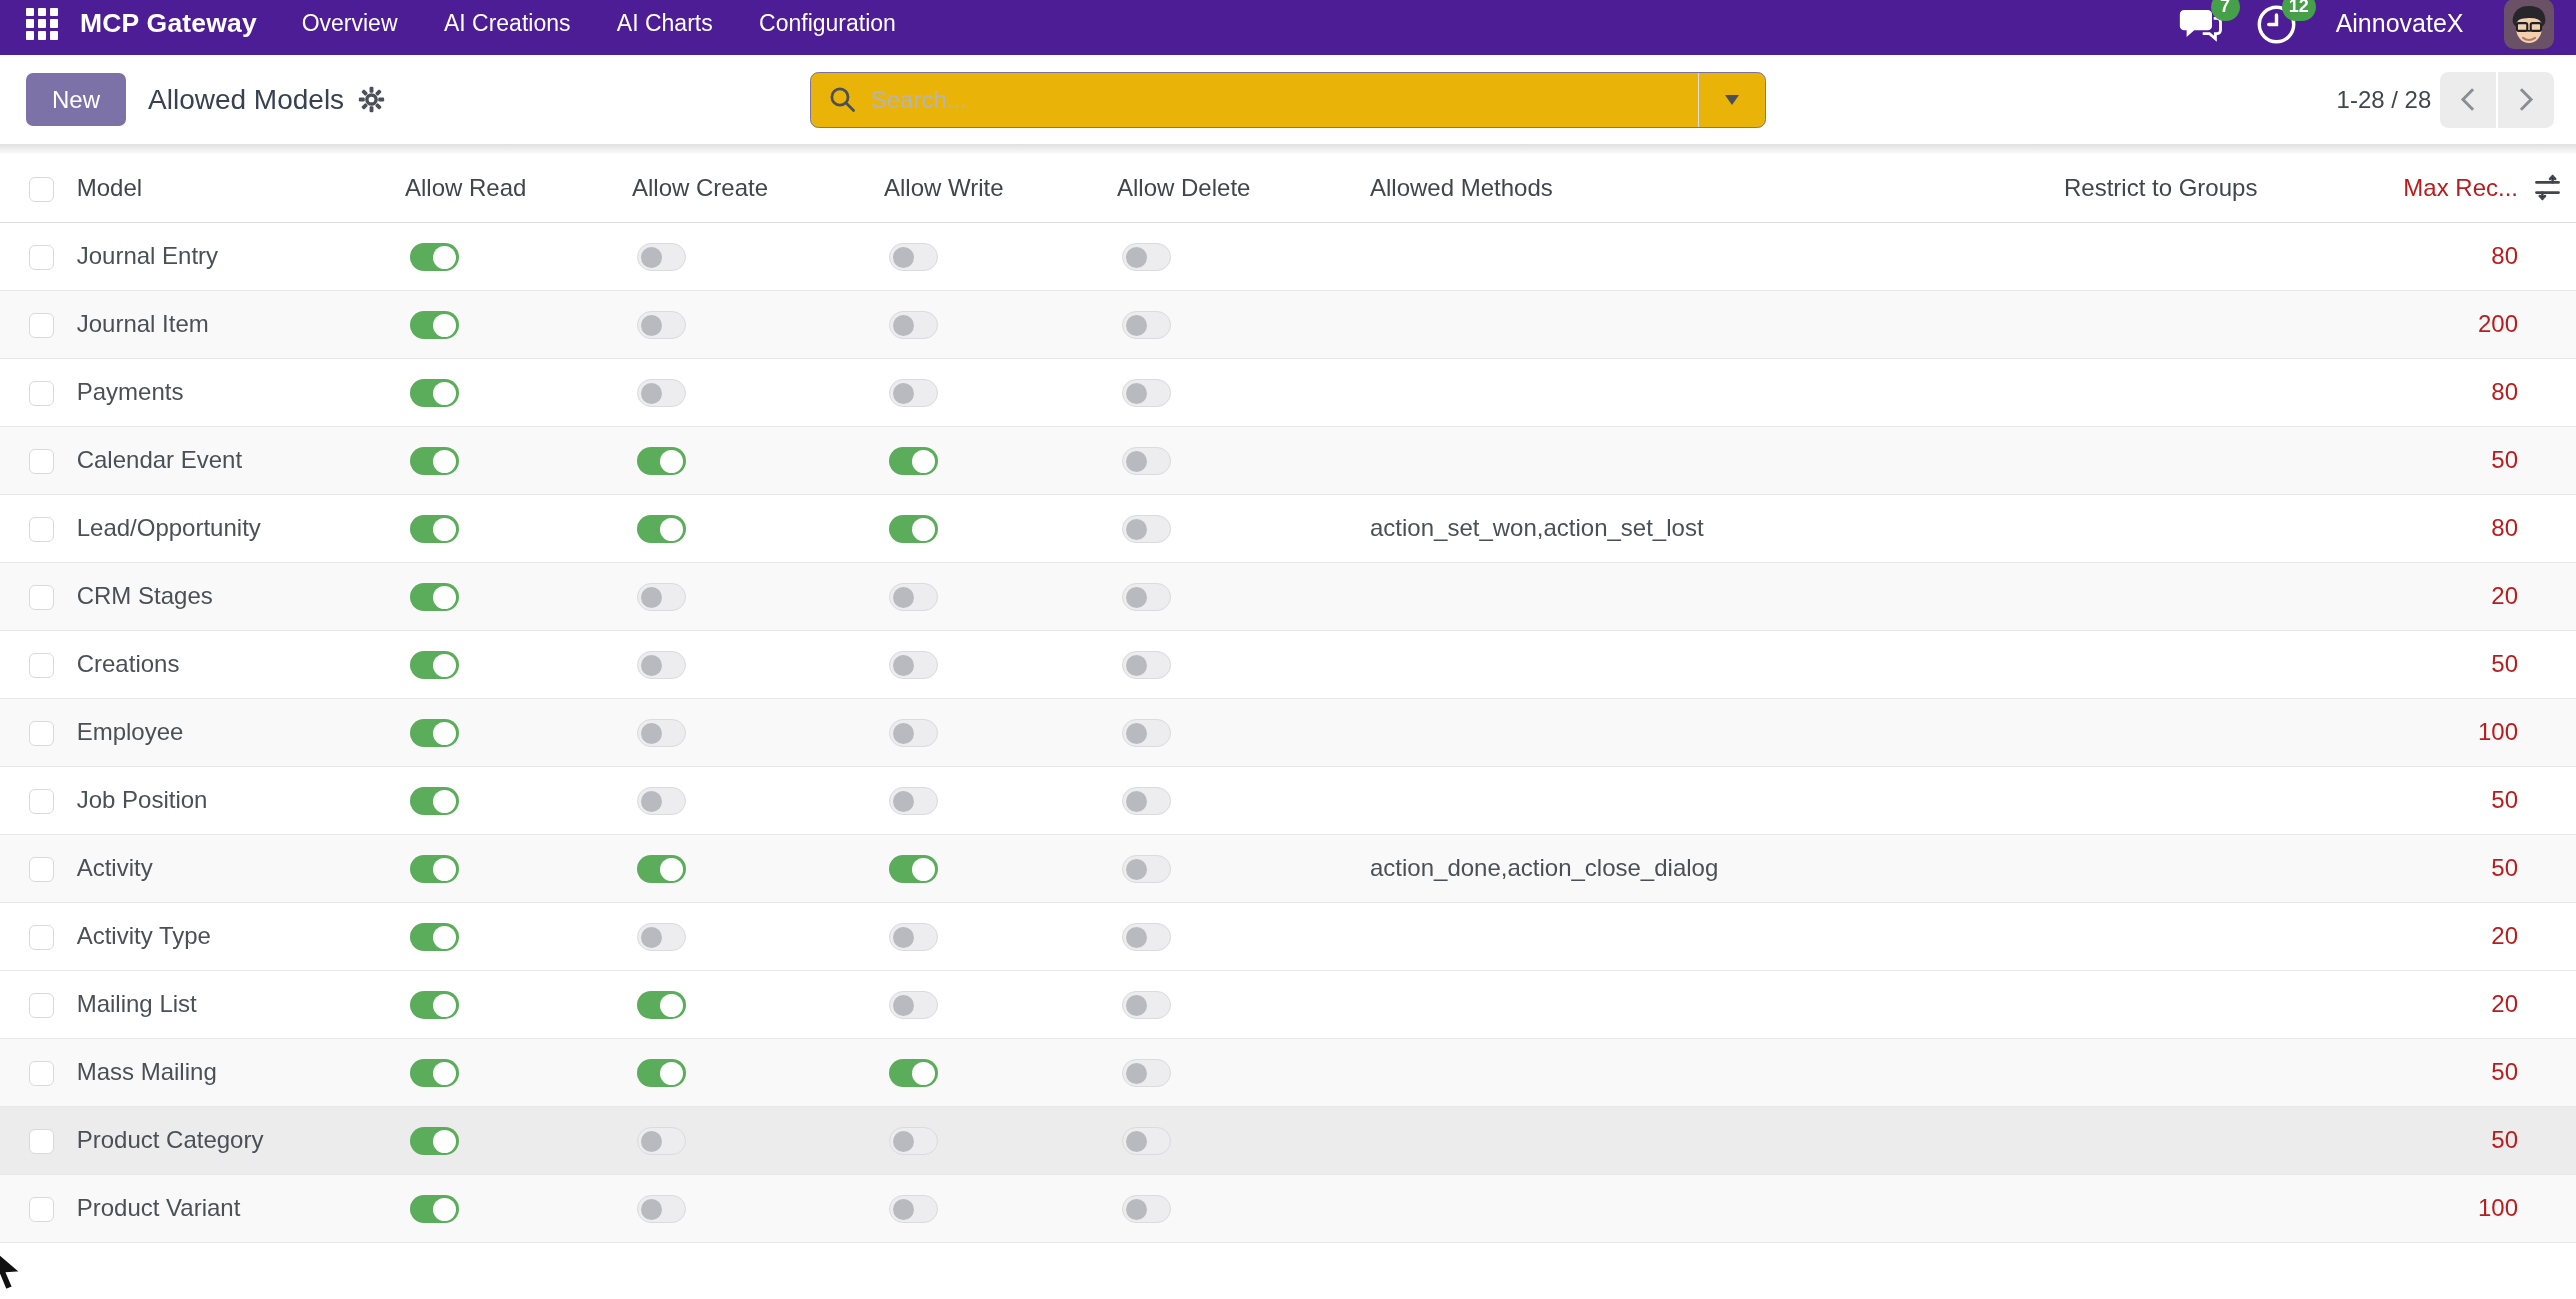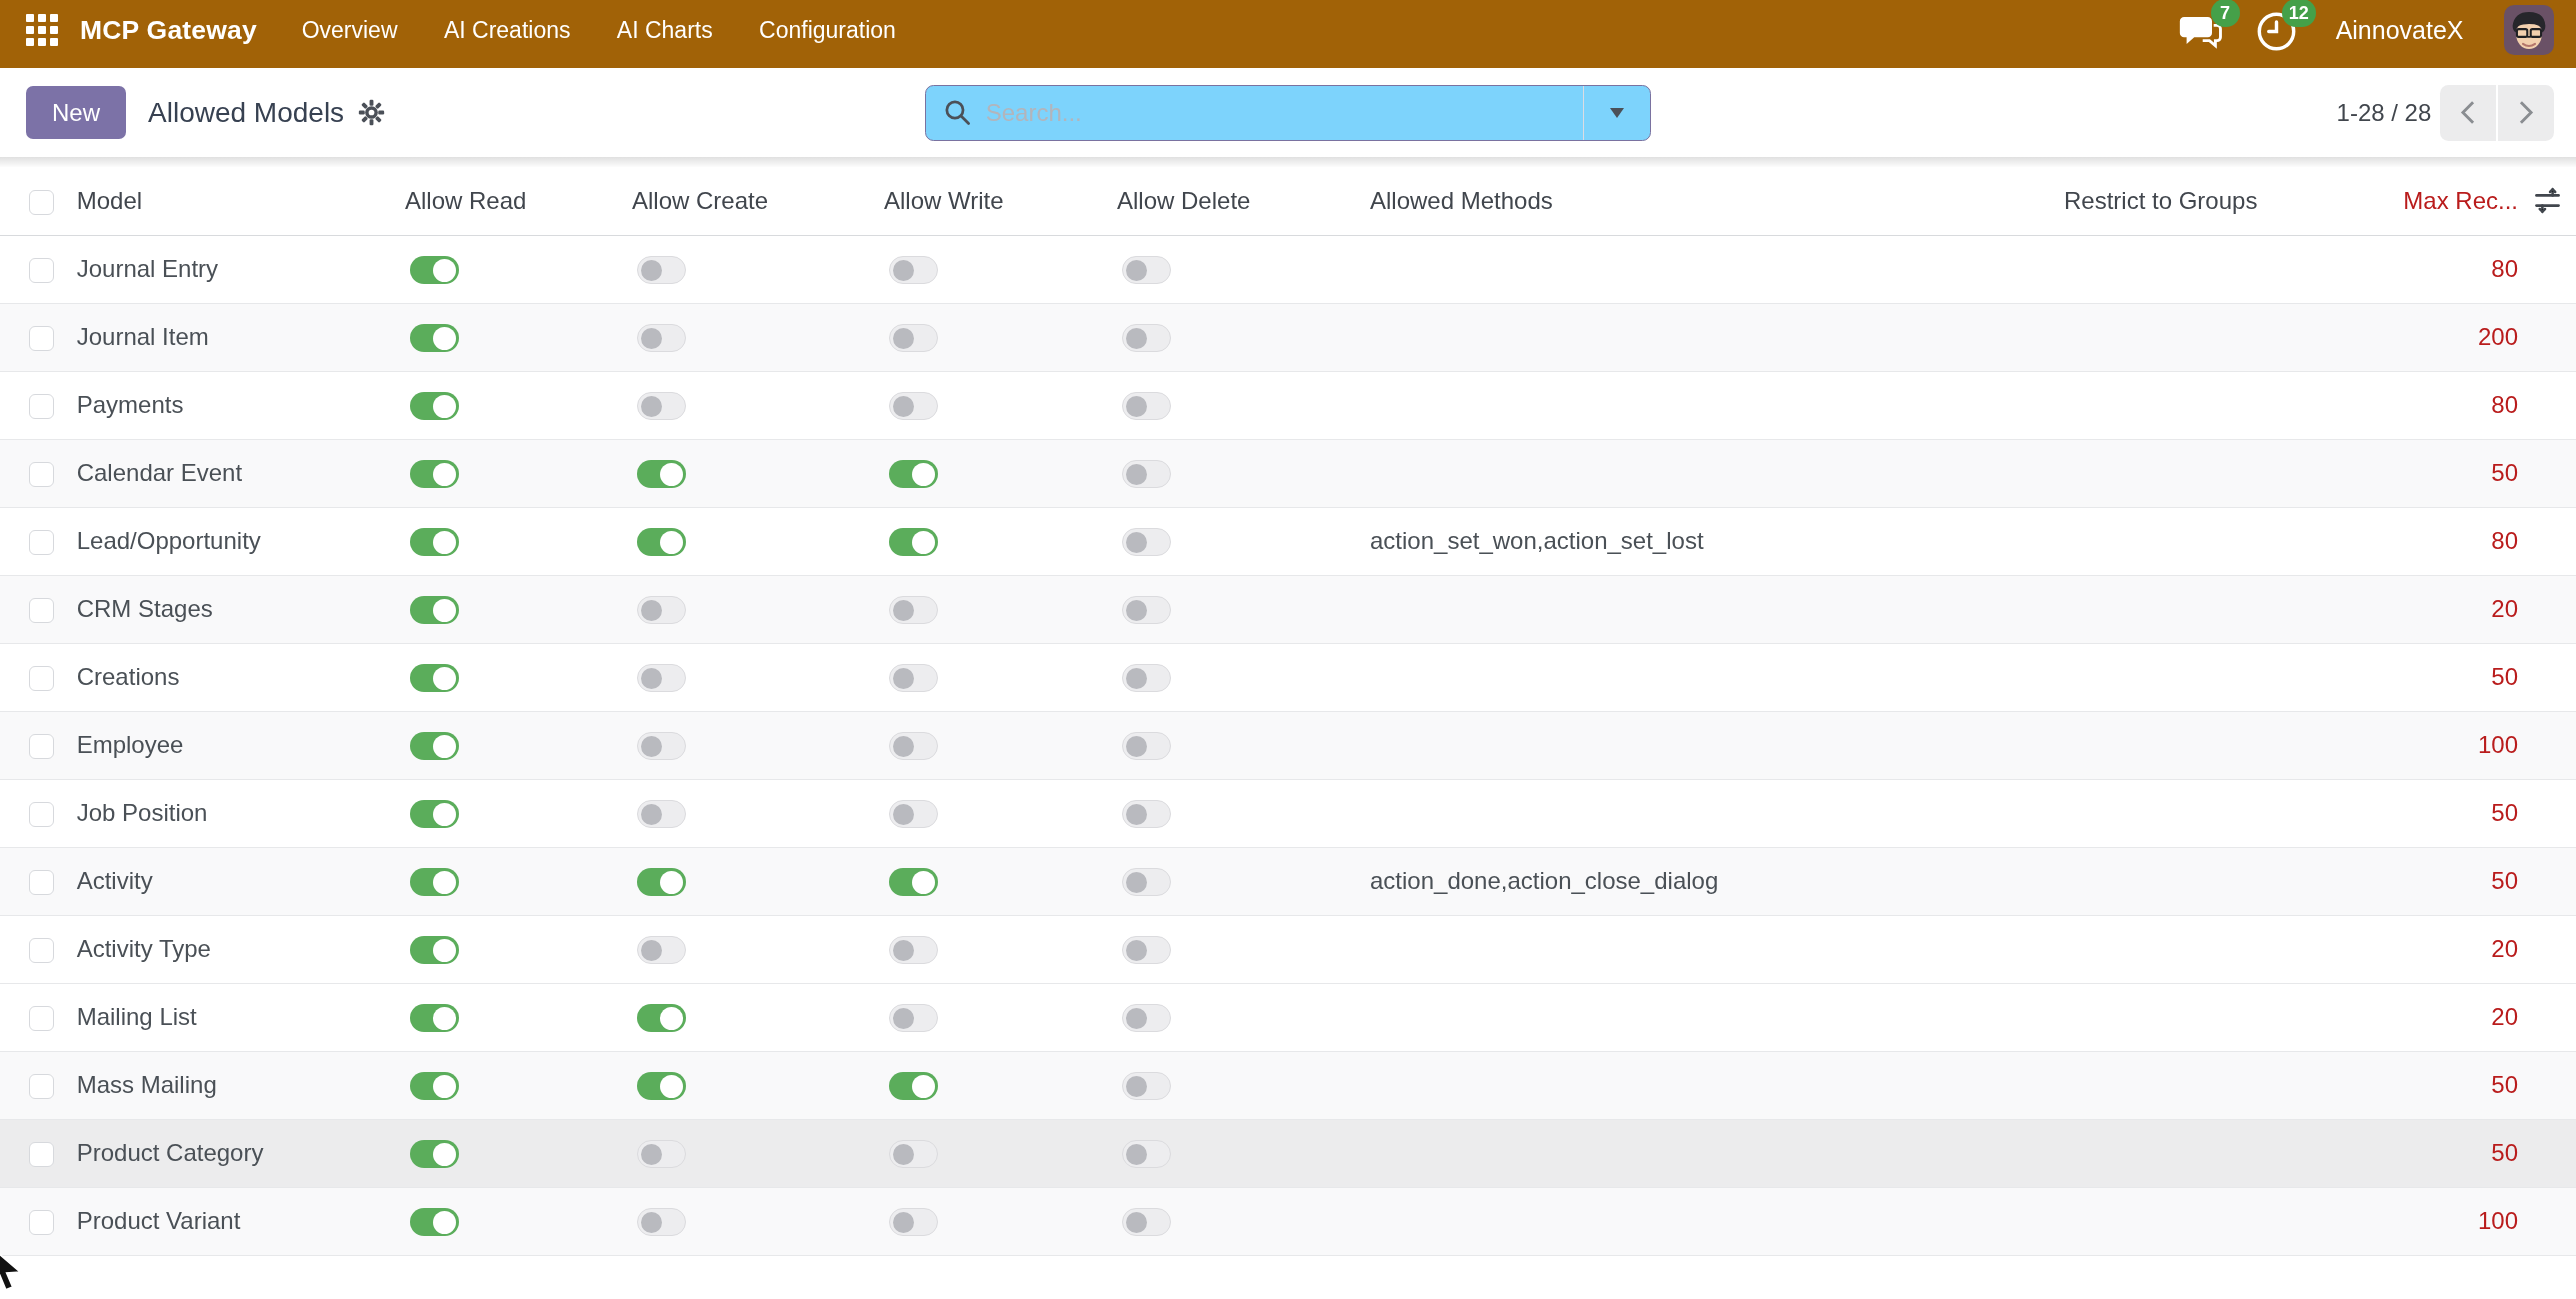--- a/index.html
+++ b/index.html
@@ -1,20 +1,20 @@
 <!DOCTYPE html>
 <html style="font-size:13.7px"><head>
 <meta charset="utf-8">
 <style>
   * { margin:0; padding:0; box-sizing:border-box; }
   html,body { width:2576px; height:1300px; overflow:hidden; background:#fff;
               font-family:"Liberation Sans", sans-serif; }
 
   
-  .navbar { height:68px; background:#a16207; display:flex; align-items:center;
+  .navbar { height:55px; background:#4c1d95; display:flex; align-items:center;
             color:#fff; padding:0 22px 8px 26px; }
   .apps-grid { width:32px; height:32px; display:grid;
                grid-template-columns:repeat(3,1fr); gap:3.4px; margin-right:22px; cursor:pointer; }
   .apps-grid span { background:#fff; border-radius:0.9px; }
   .app-name { font-size:26.5px; font-weight:700; letter-spacing:0.2px; margin-right:43px; }
   .nav-menu { display:flex; gap:43px; font-size:23px; }
   .nav-item { cursor:pointer; padding:5.1px 1.7px; }
   .nav-right { margin-left:auto; display:flex; align-items:center; gap:32px; }
   .icon-wrap { position:relative; width:44px; height:41px; cursor:pointer; }
   .badge { position:absolute; top:-10.2px; right:-17px; background:#45A049; color:#fff;
@@ -27,23 +27,23 @@
   
   .control-panel { height:89px; background:#fff; display:flex; align-items:center;
                    position:relative; padding:0 22px 0 26px; }
   .btn-new { background:#7C72A7; color:#fff; border:none; border-radius:7px;
              height:53px; padding:0 26px; font-size:24px; cursor:pointer;
              font-family:"Liberation Sans", sans-serif; }
   .view-title { font-size:28px; color:#374151; margin-left:22px; display:flex;
                 align-items:center; gap:13.7px; }
   .gear-icon { width:27px; height:27px; cursor:pointer; }
 
-  .search-box { position:absolute; left:50%; transform:translateX(-50%); width:726px;
+  .search-box { position:absolute; left:50%; transform:translateX(-50%); width:956px;
                 height:56px; border:1.7px solid #7A72A0; border-radius:8.5px; display:flex;
-                align-items:center; background:#7dd3fc;justify-content:space-between; }
+                align-items:center; background:#eab308;justify-content:space-between; }
   .search-box .mag { width:29px; height:29px; margin:0 13.7px 0 17px; flex:none; }
   .search-input { flex:1; border:none; outline:none; font-size:24px; color:#374151;
                   font-family:"Liberation Sans", sans-serif; background:transparent; height:100%; }
   .search-input::placeholder { color:#B2B5BC; }
   .search-caret-zone { width:67px; height:100%; border-left:0.9px solid #DCDCE2;
                        display:flex; align-items:center; justify-content:center; cursor:pointer; }
   .caret-down { width:0; height:0; border-left:7.7px solid transparent;
                 border-right:7.7px solid transparent; border-top:10.2px solid #4B5058; }
 
   .pager { margin-left:auto; display:flex; align-items:center; gap:9px; }

